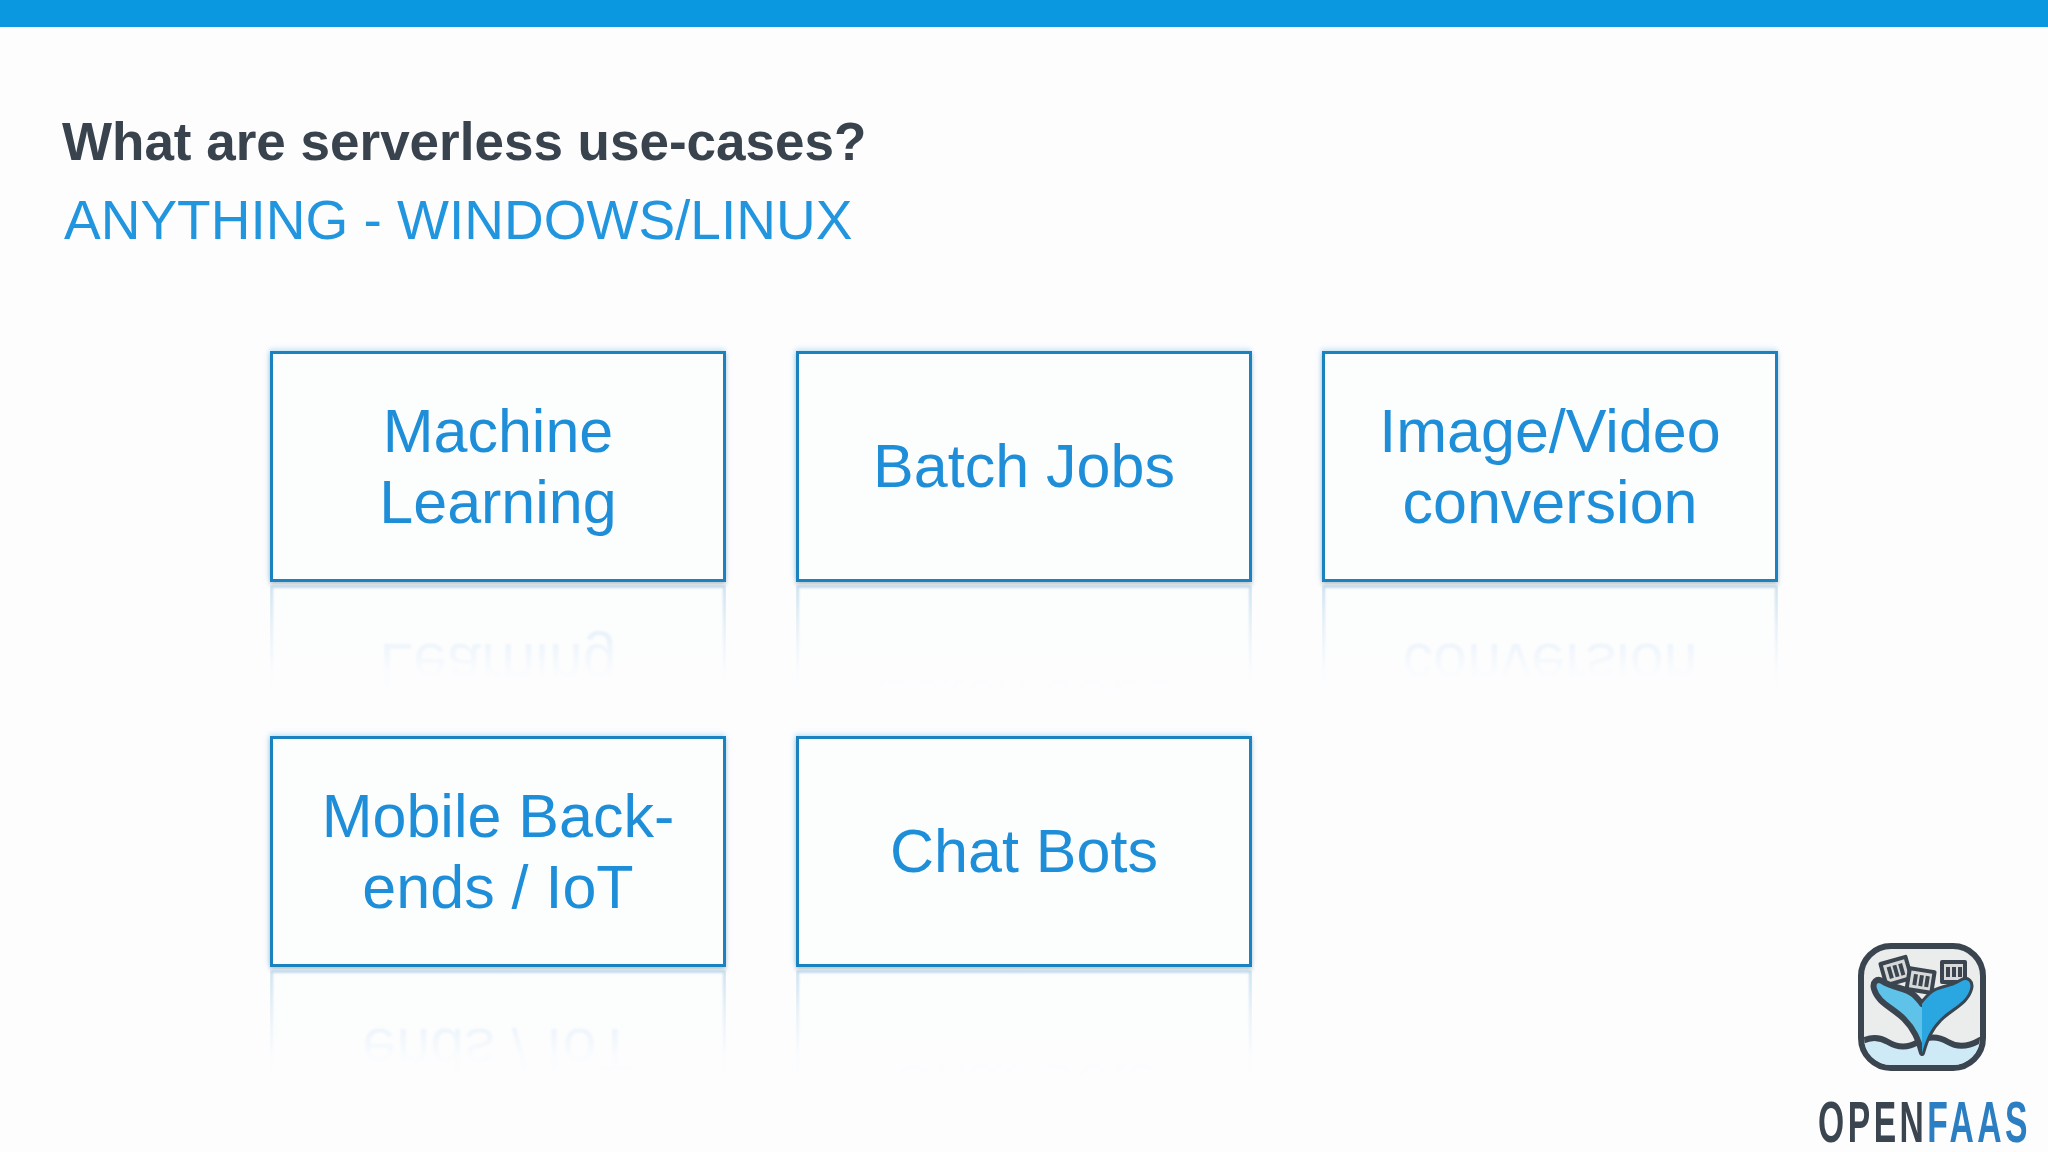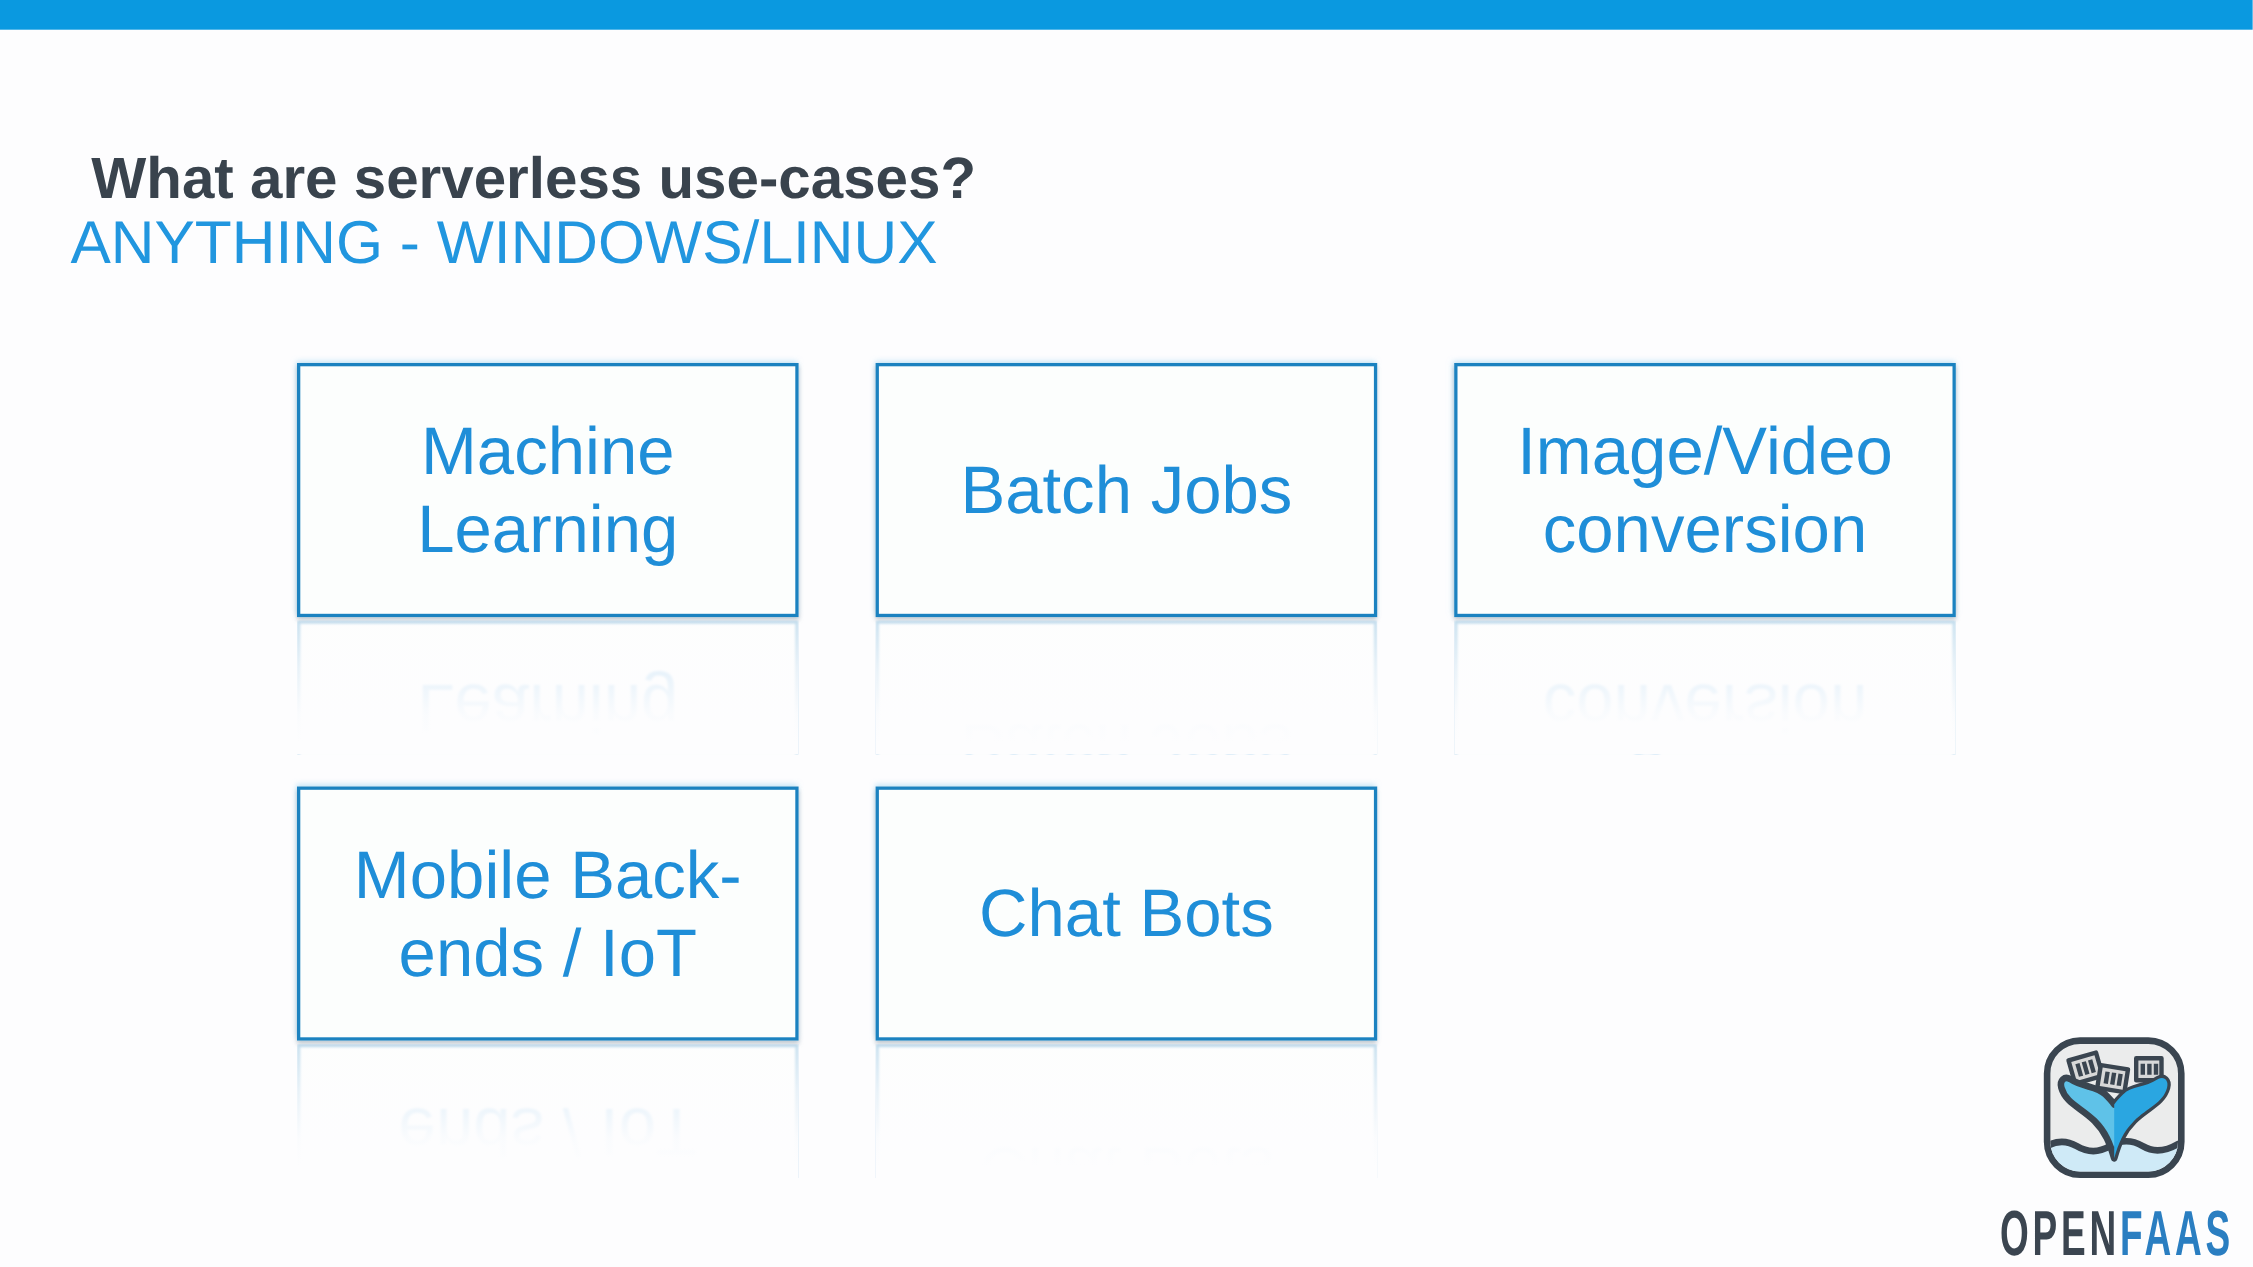--- a/index.html
+++ b/index.html
@@ -13,33 +13,33 @@
   .slide { position: absolute; inset: 0; }
 
   
   .topbar {
     position: absolute; top: 0; left: 0; width: 2048px; height: 27px;
     background: #0a99e0;
   }
 
   
   .title {
-    position: absolute; left: 62px; top: 96px;
+    position: absolute; left: 62px; top: 75px;
     font-size: 53px; font-weight: bold; color: #39434d;
-    letter-spacing: 0px; white-space: nowrap; margin-left: 21px;
+    letter-spacing: 0px; white-space: nowrap;
   }
   .subtitle {
     position: absolute; left: 64px; top: 188px;
     font-size: 55px; font-weight: normal; color: #2196df;
     white-space: nowrap;
   }
 
   
   .grid {
-    position: absolute; left: 270px; top: 330px;
+    position: absolute; left: 270px; top: 351px;
     display: grid;
     grid-template-columns: repeat(3, 456px);
     column-gap: 70px;
     row-gap: 154px;
   }
   .cell { position: relative; width: 456px; height: 231px; }
 
   .box {
     box-sizing: border-box;
     width: 456px; height: 231px;

